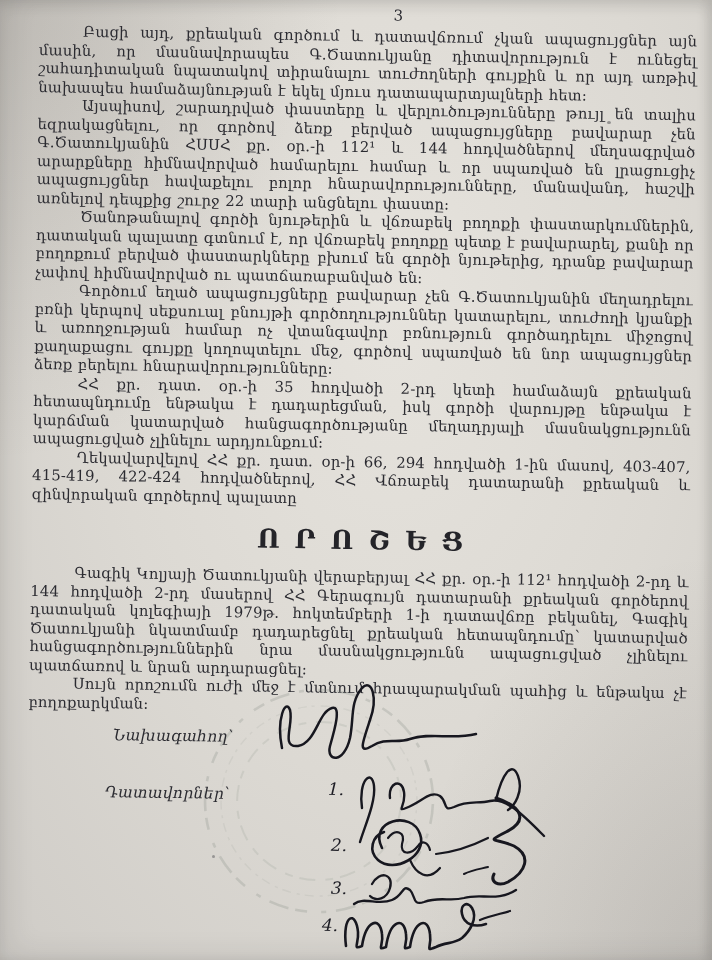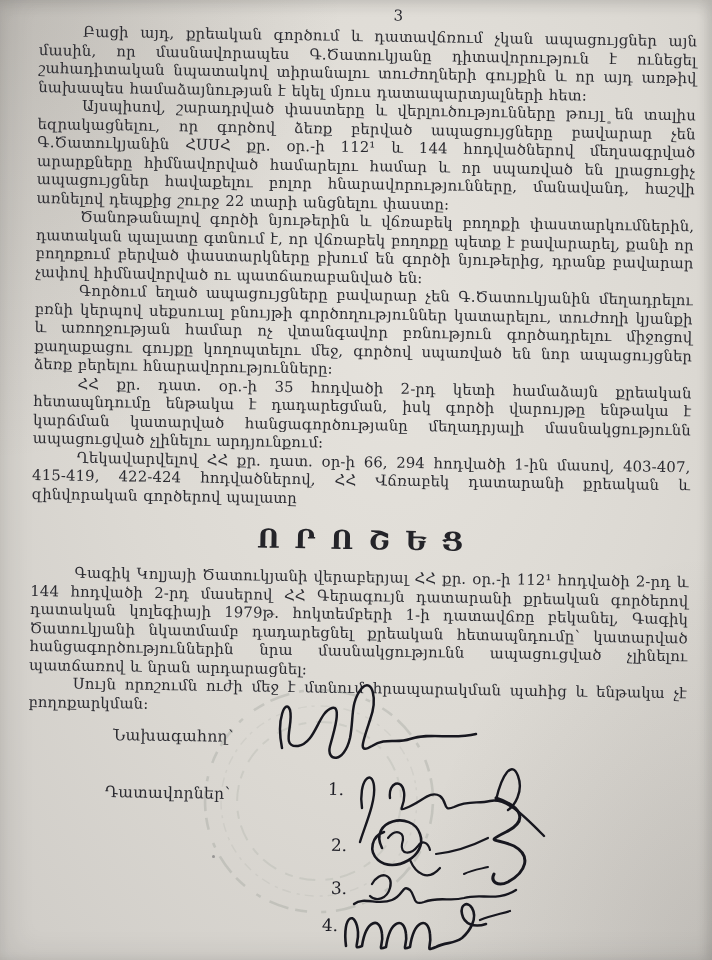--- a/index.html
+++ b/index.html
@@ -26,21 +26,21 @@
   .para{
     margin:0;font-size:14.8px;line-height:18.5px;
     text-align:justify;text-indent:44px;
     letter-spacing:.15px;word-spacing:.8px;
   }
   .heading{
     margin:17px 0 13px 0;text-align:center;
     font-size:26px;line-height:30px;font-weight:bold;
     letter-spacing:15px;text-indent:15px;color:#242429;
   }
-  .sig-area{position:absolute;left:0;top:0;width:712px;height:960px;pointer-events:none;}
+  .sig-area{position:absolute;left:0;top:0;width:712px;height:960px;pointer-events:none;font-style:italic;}
   .sig-label{position:absolute;font-size:15.5px;color:#2b2b31;letter-spacing:.3px;transform:rotate(.8deg);}
   .sig-num{position:absolute;font-size:17px;color:#1d1d25;transform:rotate(2deg);}
   .sig-svg{position:absolute;}
   .sig-svg path{fill:none;stroke:#17171f;stroke-linecap:round;stroke-linejoin:round;}
   .stamp-svg{position:absolute;left:193px;top:678px;}
   .stamp-svg ellipse{fill:none;stroke:#858c85;}
   .speck{position:absolute;background:#55565a;border-radius:50%;}
 </style>
 </head>
 <body>

